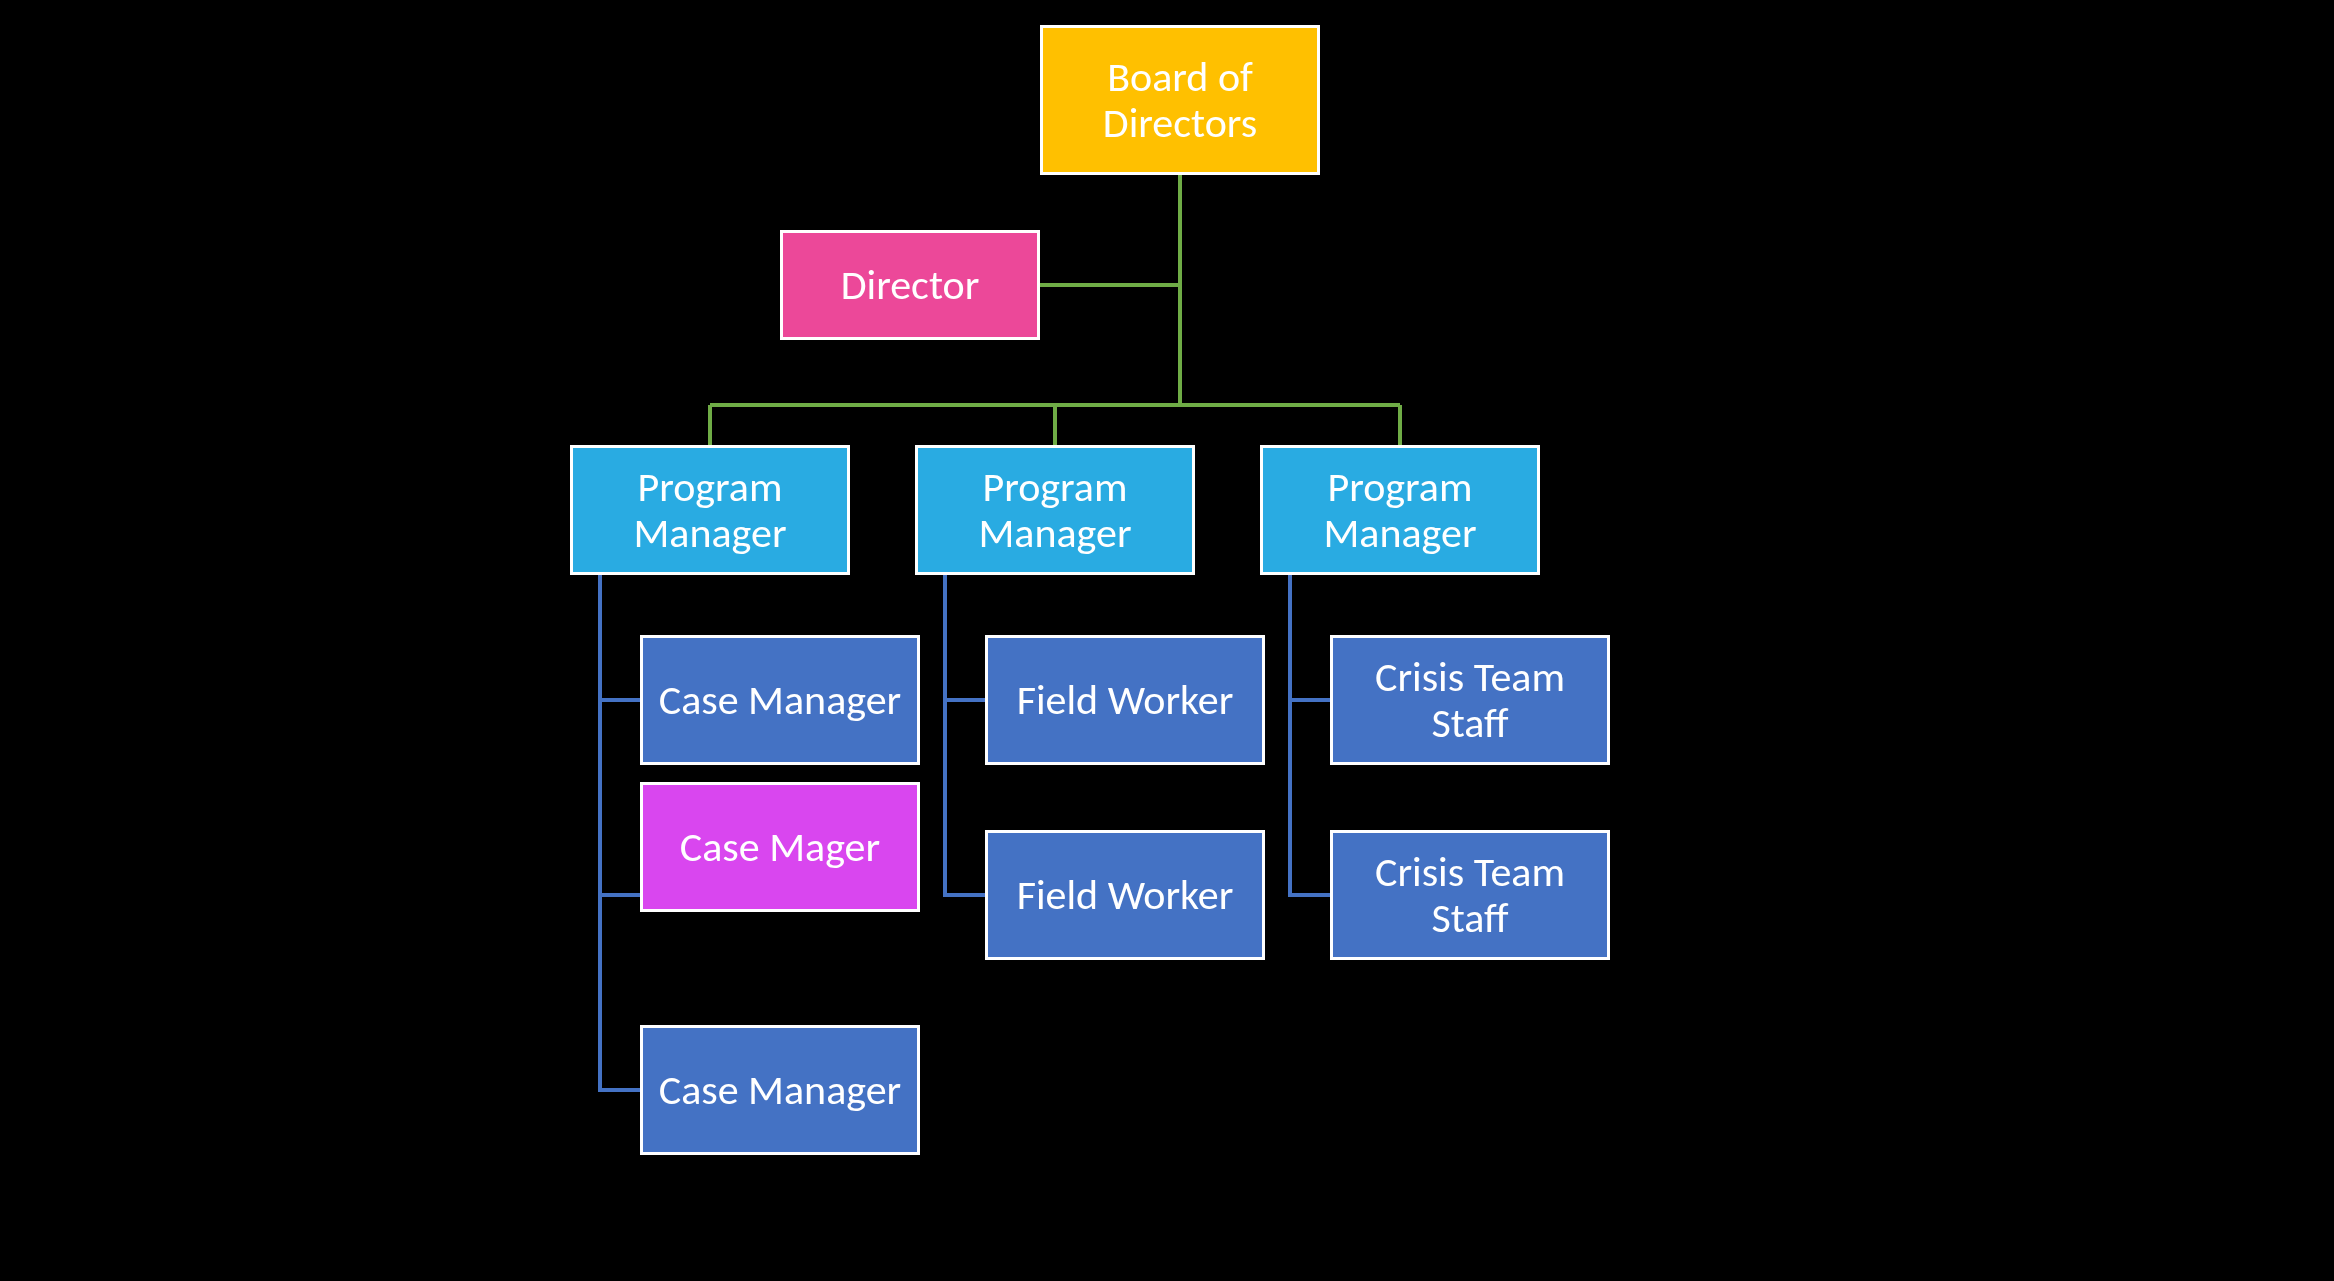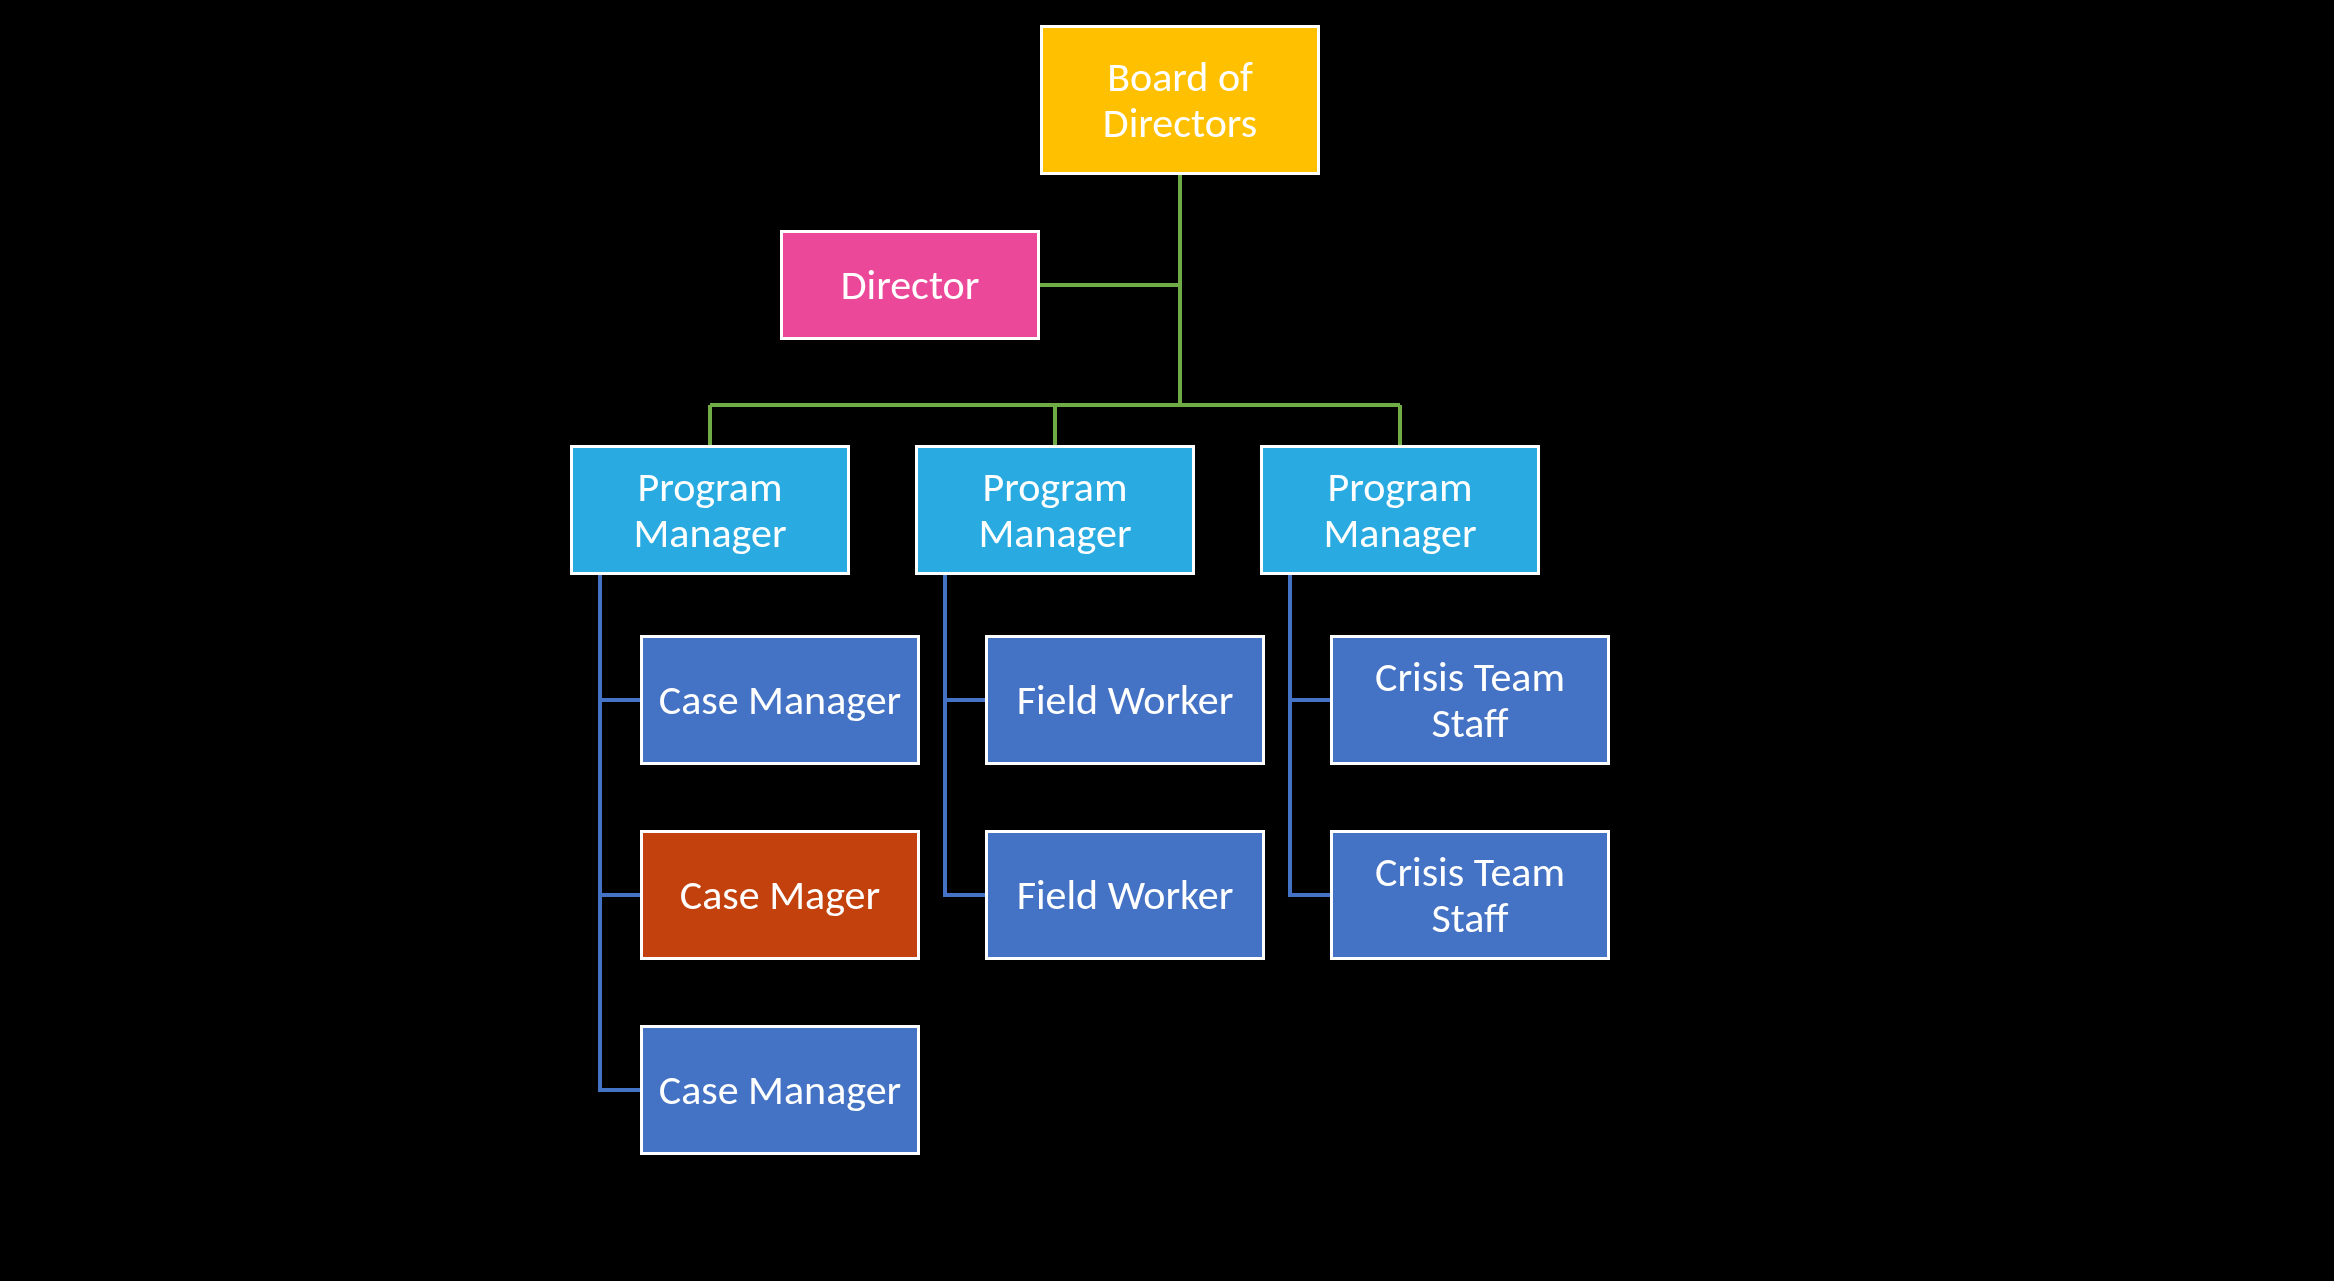--- a/index.html
+++ b/index.html
@@ -69,21 +69,21 @@
     </div>
     <div class="box" style="left: 915px; top: 445px; width: 280px; height: 130px; background: rgb(41, 171, 226);">
       <span>Program Manager</span>
     </div>
     <div class="box" style="left: 1260px; top: 445px; width: 280px; height: 130px; background: rgb(41, 171, 226);">
       <span>Program Manager</span>
     </div>
     <div class="box" style="left: 640px; top: 635px; width: 280px; height: 130px; background: rgb(68, 114, 196);">
       <span>Case Manager</span>
     </div>
-    <div class="box" style="left: 640px; top: 830px; width: 280px; height: 130px; background: #c2410c;">
+    <div class="box" style="left: 640px; top: 782px; width: 280px; height: 130px; background: #d946ef;">
       <span>Case Mager</span>
     </div>
     <div class="box" style="left: 640px; top: 1025px; width: 280px; height: 130px; background: rgb(68, 114, 196);">
       <span>Case Manager</span>
     </div>
     <div class="box" style="left: 985px; top: 635px; width: 280px; height: 130px; background: rgb(68, 114, 196);">
       <span>Field Worker</span>
     </div>
     <div class="box" style="left: 985px; top: 830px; width: 280px; height: 130px; background: rgb(68, 114, 196);">
       <span>Field Worker</span>

